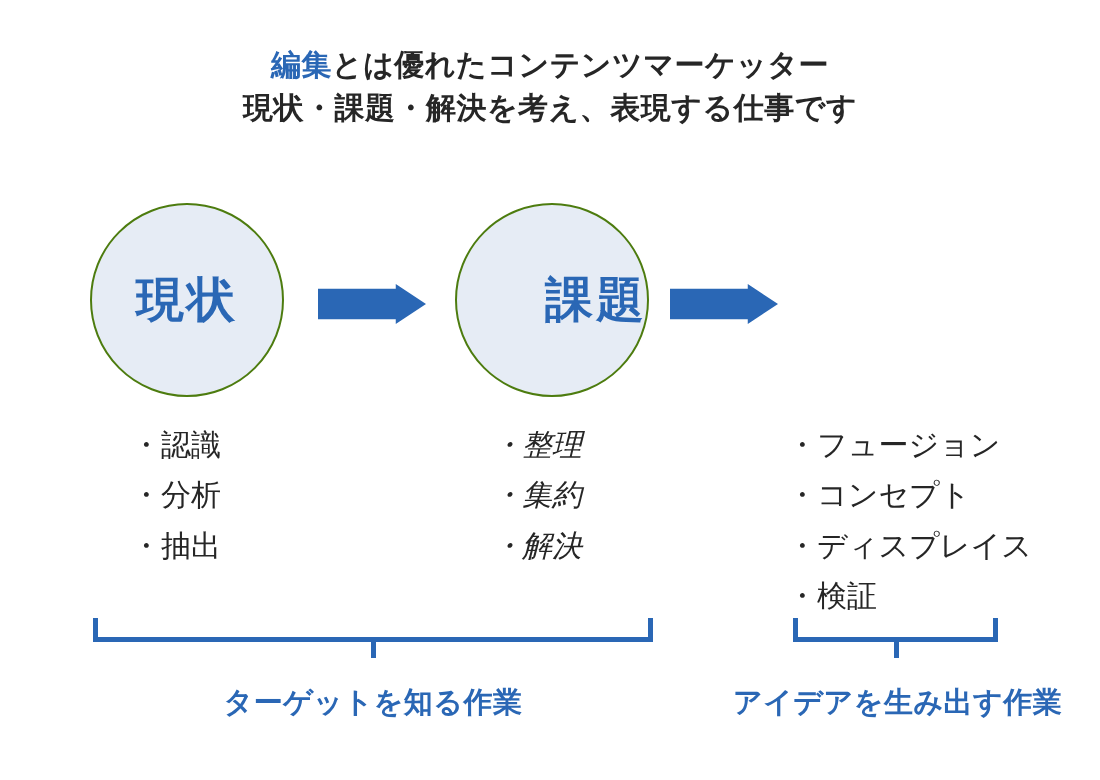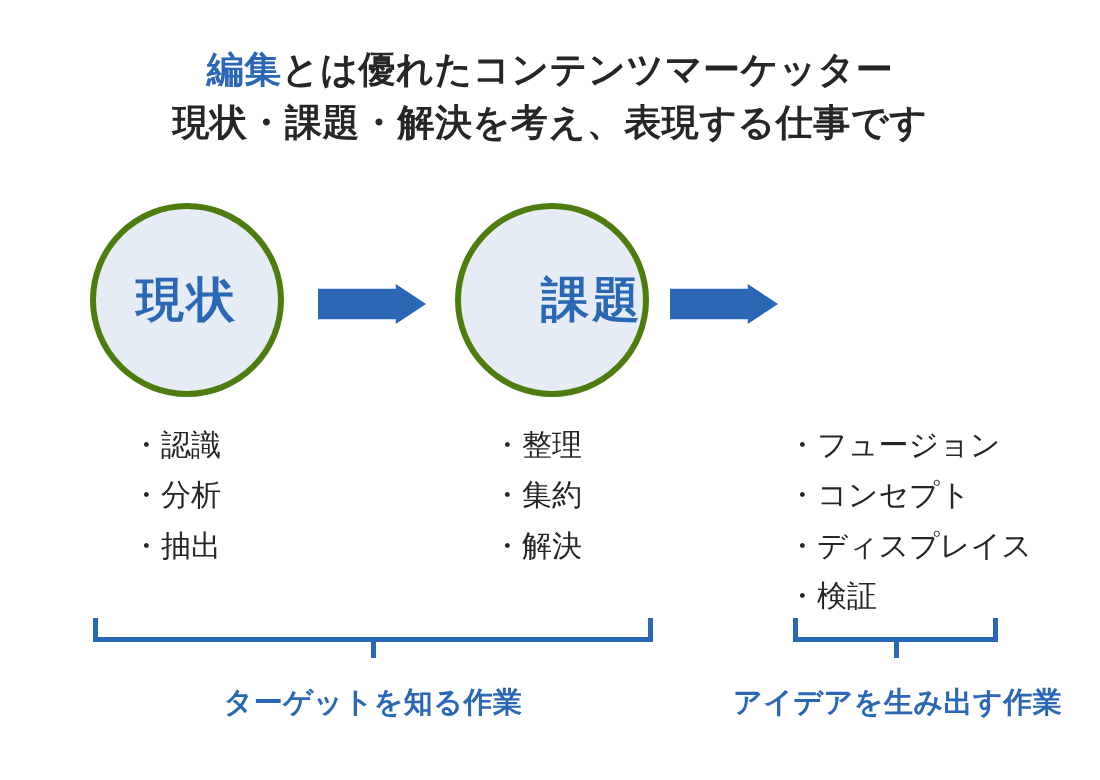--- a/index.html
+++ b/index.html
@@ -20,39 +20,39 @@
 
   
   .title-block {
     position: absolute;
     left: 0;
     top: 44px;
     width: 1100px;
     text-align: center;
   }
   .title-line {
-    font-size: 37px;
+    font-size: 30px;
     font-weight: bold;
     color: #262626;
     line-height: 1.42;
     letter-spacing: 0.5px;
     white-space: nowrap;
   }
   .title-accent {
     color: #2a67b5;
   }
 
   
   .circle {
     position: absolute;
     width: 194px;
     height: 194px;
     border-radius: 50%;
     background: #e6ecf5;
-    border: 6px solid #4d7c0f;
+    border: 2px solid #4d7c0f;
     box-sizing: border-box;
     display: flex;
     align-items: center;
     justify-content: center;
   }
   .circle-label {
     font-size: 48px;
     font-weight: bold;
     color: #2a67b5;
     letter-spacing: 3px;
@@ -73,21 +73,21 @@
 
   
   .bullet-list {
     position: absolute;
     font-size: 30px;
     color: #262626;
     line-height: 1.68;
     white-space: nowrap;
   }
   #list-1 { left: 131px; top: 420px; }
-  #list-2 { left: 492px; top: 420px; }
+  #list-2 { left: 492px; top: 420px; font-style: italic; }
   #list-3 { left: 787px; top: 420px; }
   .bullet-item {
     display: block;
   }
 
   
   .bracket {
     position: absolute;
     height: 32px;
   }

